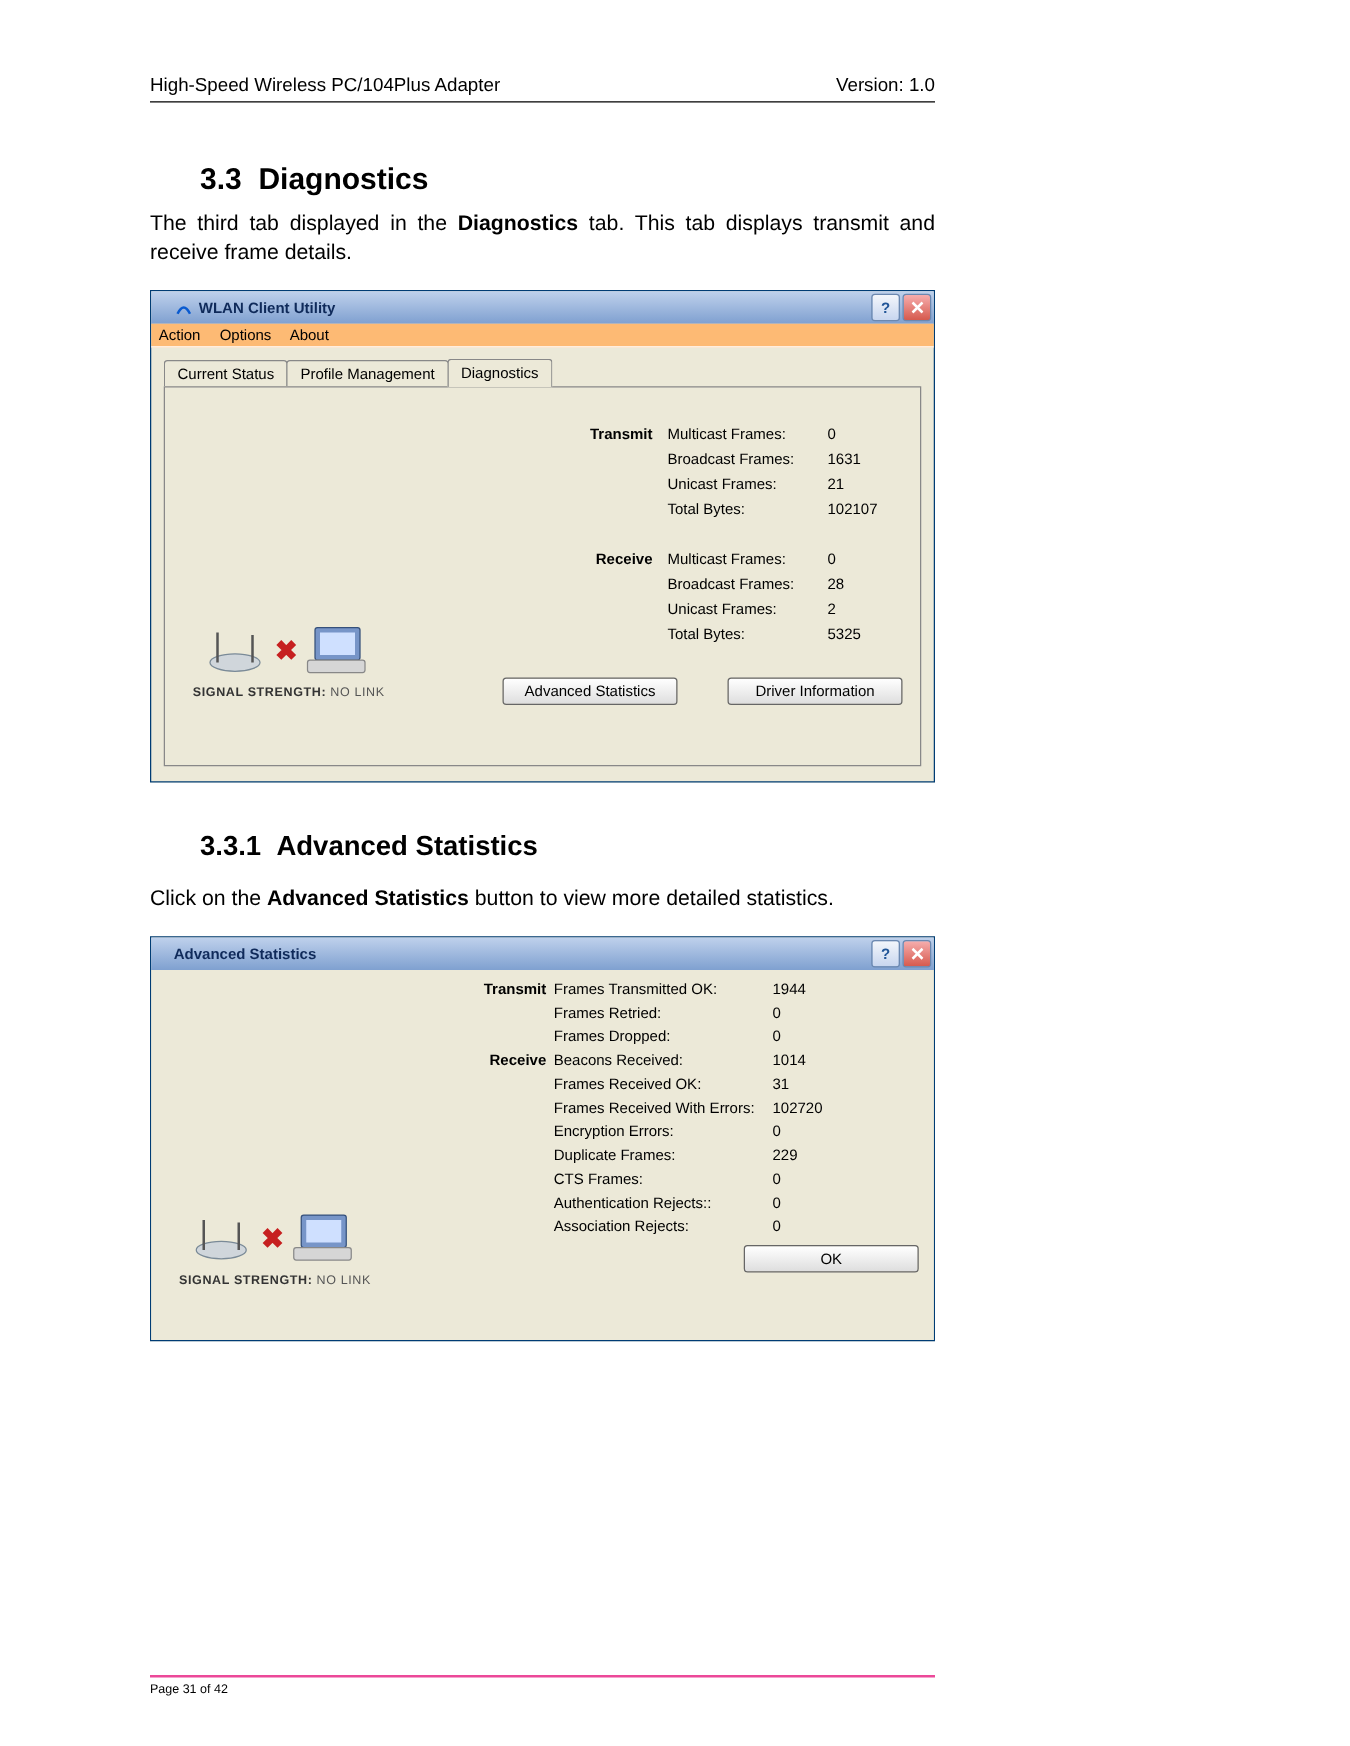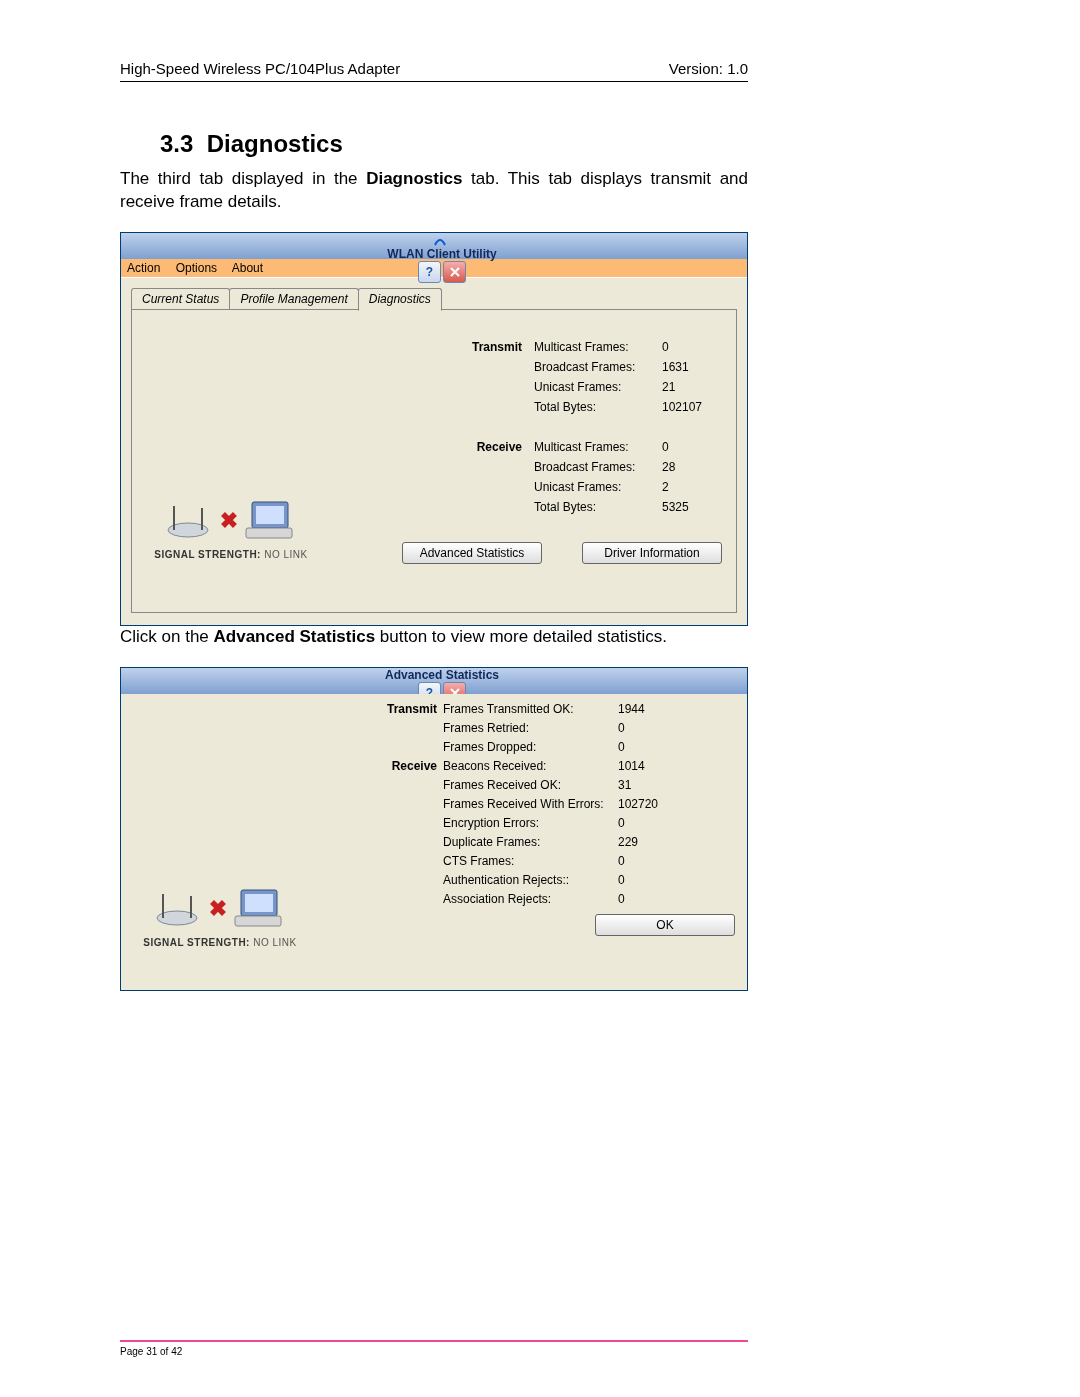--- a/index.html
+++ b/index.html
@@ -56,21 +56,20 @@
     align-items: center;
     height: 26px;
     background: linear-gradient(to bottom, #3a6ea5 0%, #225698 40%, #1d4e8a 100%);
     background: linear-gradient(to bottom, #c8d6ef 0%, #9fb8e0 20%, #336bb5 60%, #225698 100%);
     background: linear-gradient(to bottom,#e7effc 0%, #97b4e2 12%, #5f8ece 50%, #3a6ea5 100%);
     background: linear-gradient(#6C8DC2, #3B6EB4);
     background: linear-gradient(#bfd1ec,#7fa0d0);
     color: #0f2a5a;
     font-weight: bold;
     padding: 0 2px 0 18px;
-    flex-direction: column;
   }
   .xp-titlebar .title-text { flex: 1; white-space: nowrap; }
   .xp-titlebar-icon {
     width: 16px; height: 16px; margin-right: 4px;
     display: inline-flex; align-items: center; justify-content: center;
   }
   .xp-title-btns { display: flex; gap: 2px; }
   .xp-title-btn {
     width: 21px; height: 20px;
     border: 1px solid #6b88b0;
@@ -88,24 +87,23 @@
     font-size: 12px;
   }
   .xp-menubar span { margin-right: 12px; }
 
   .xp-body {
     padding: 10px 10px 12px 10px;
   }
 
   .tabs-row {
     display: flex;
-    align-items: flex-start;
+    align-items: center;
     height: 22px;
     position: relative;
-    font-style: italic;
   }
   .tab {
     border: 1px solid #888;
     border-bottom: none;
     background: #ece9d8;
     padding: 3px 10px 3px 10px;
     font-size: 12px;
     margin-right: -1px;
     border-top-left-radius: 3px;
     border-top-right-radius: 3px;
@@ -331,20 +329,23 @@
         </div>
 
         <div class="btn-row">
           <div class="xp-button">Advanced Statistics</div>
           <div class="xp-button">Driver Information</div>
         </div>
       </div>
     </div>
   </div>
 
+  <h3 class="subsection">
+    <span>3.3.1</span>&nbsp;&nbsp;<span>Advanced Statistics</span>
+  </h3>
 
   <p class="body">
     <span>Click on the </span><span class="bold">Advanced Statistics</span><span> button to view more detailed statistics.</span>
   </p>
 
   <div class="xp-window">
     <div class="xp-titlebar">
       <span class="title-text">Advanced Statistics</span>
       <div class="xp-title-btns">
         <div class="xp-title-btn xp-help-btn">?</div>

